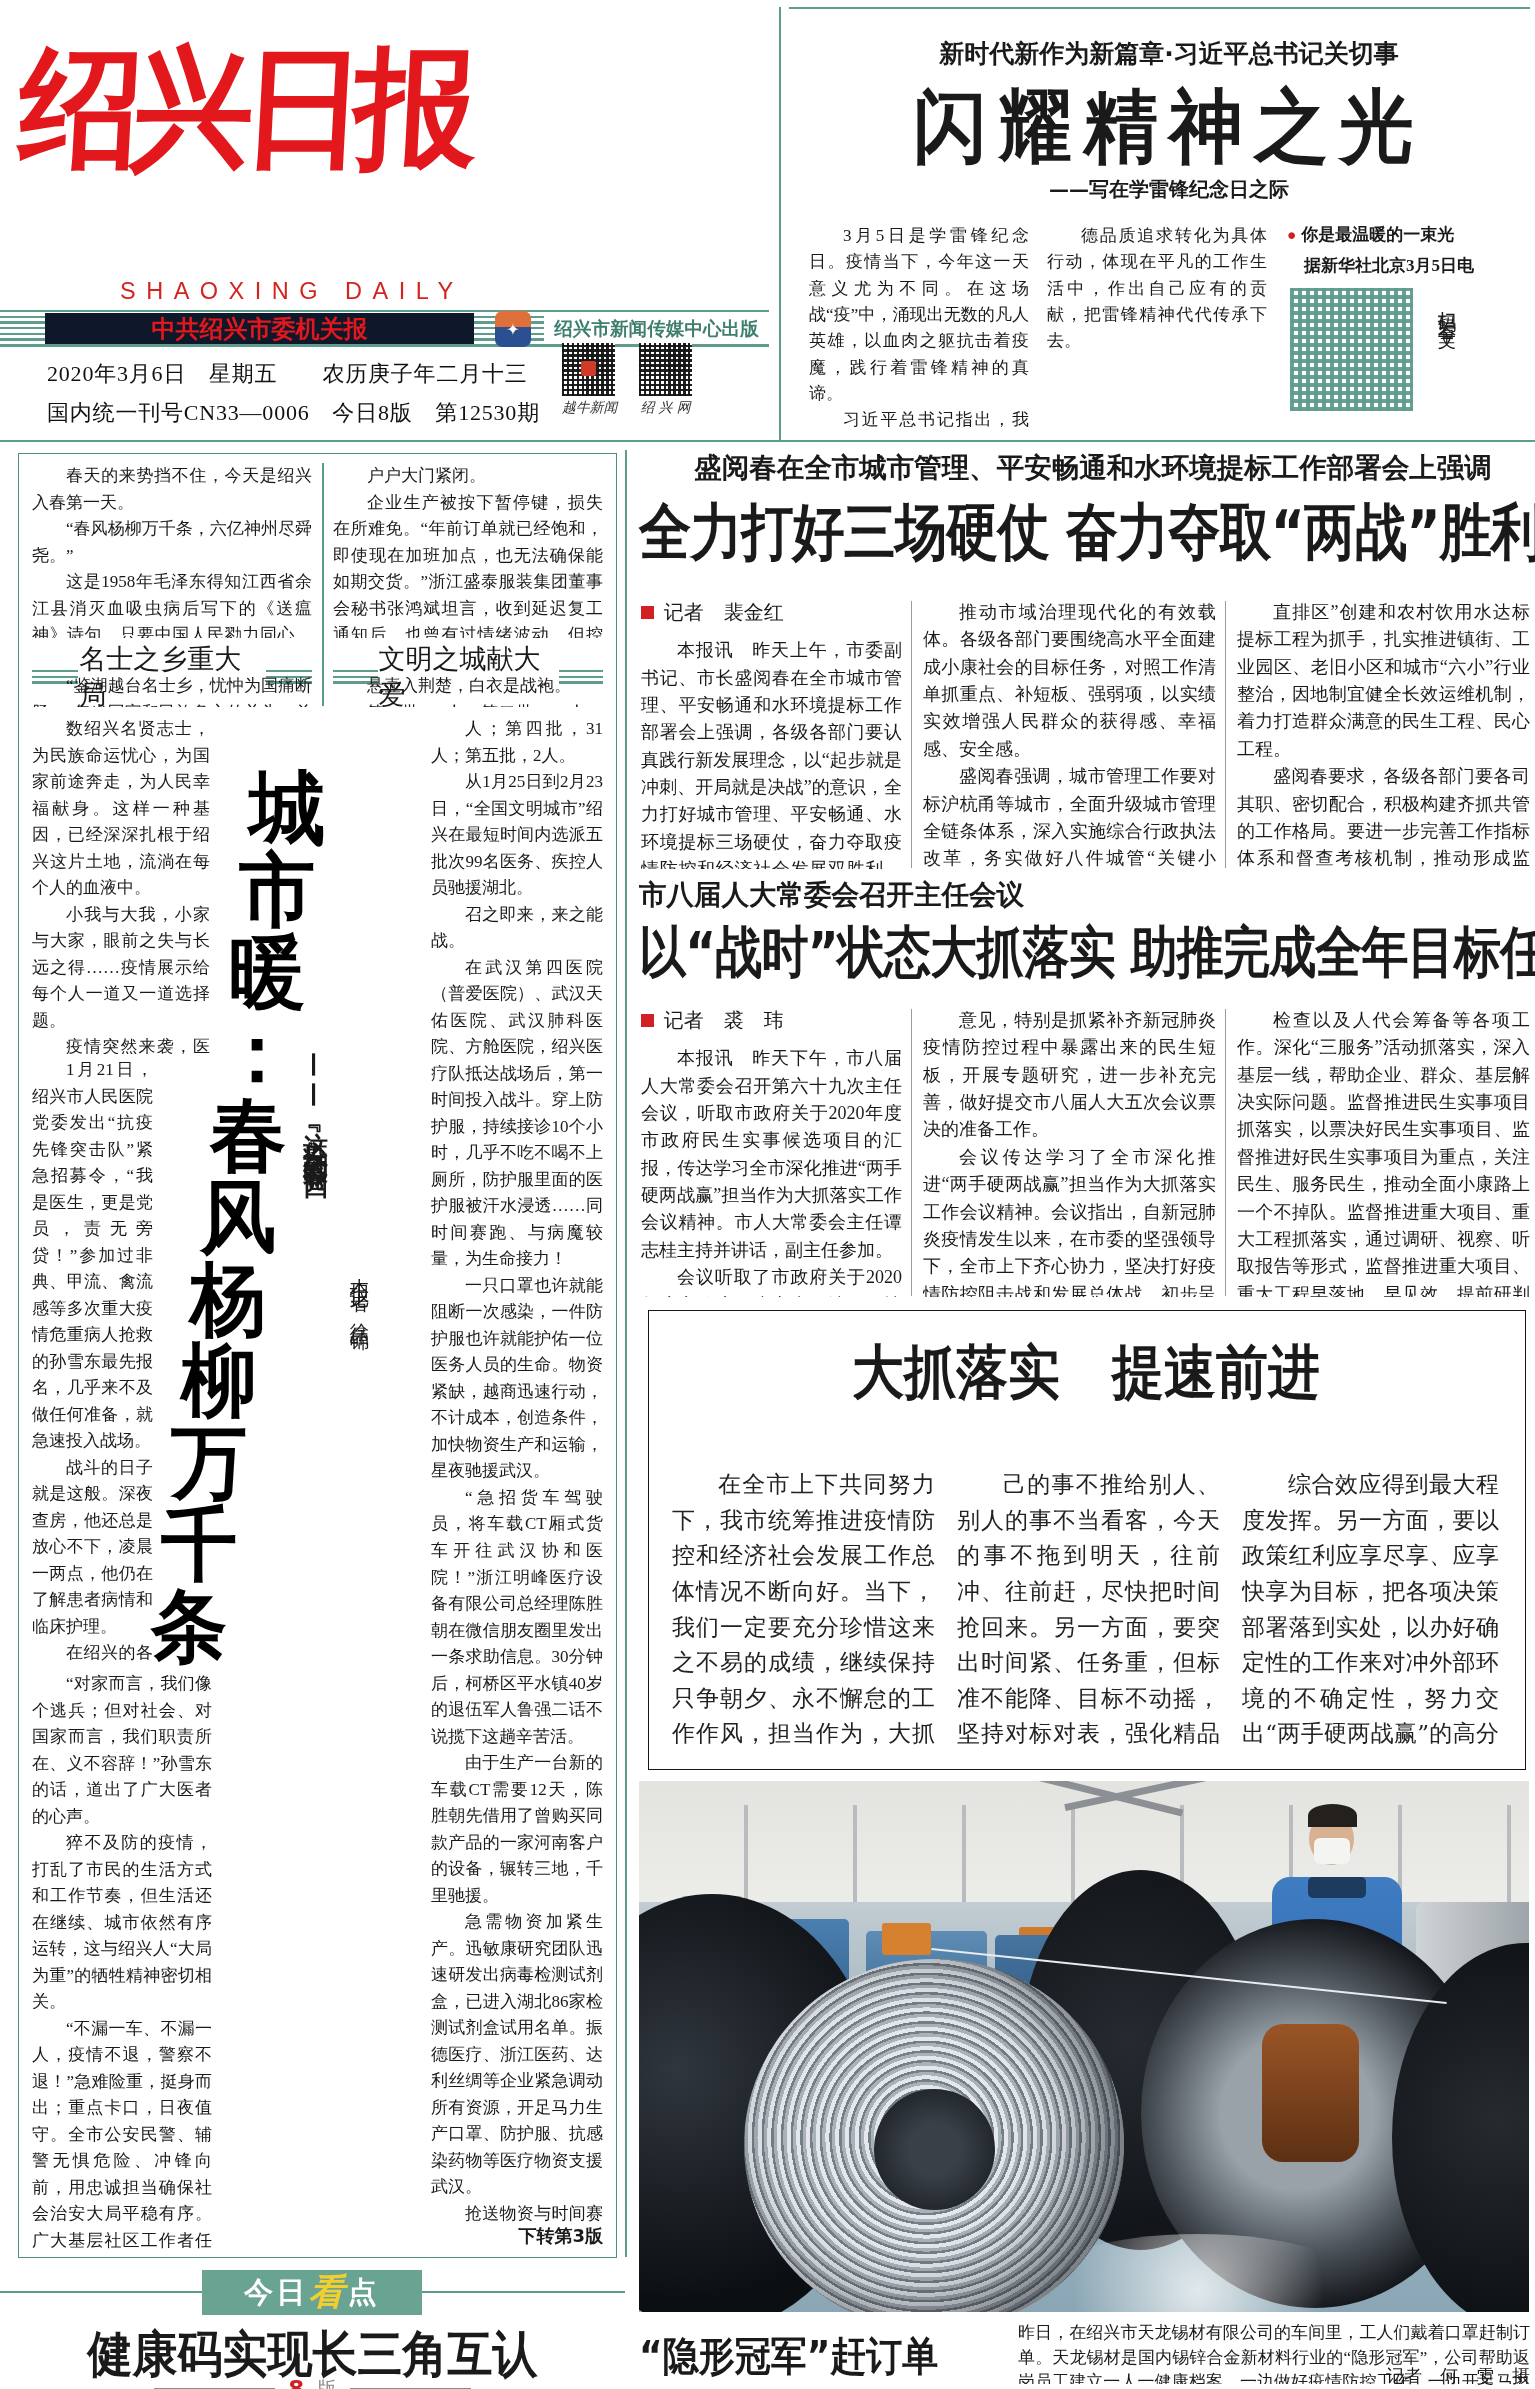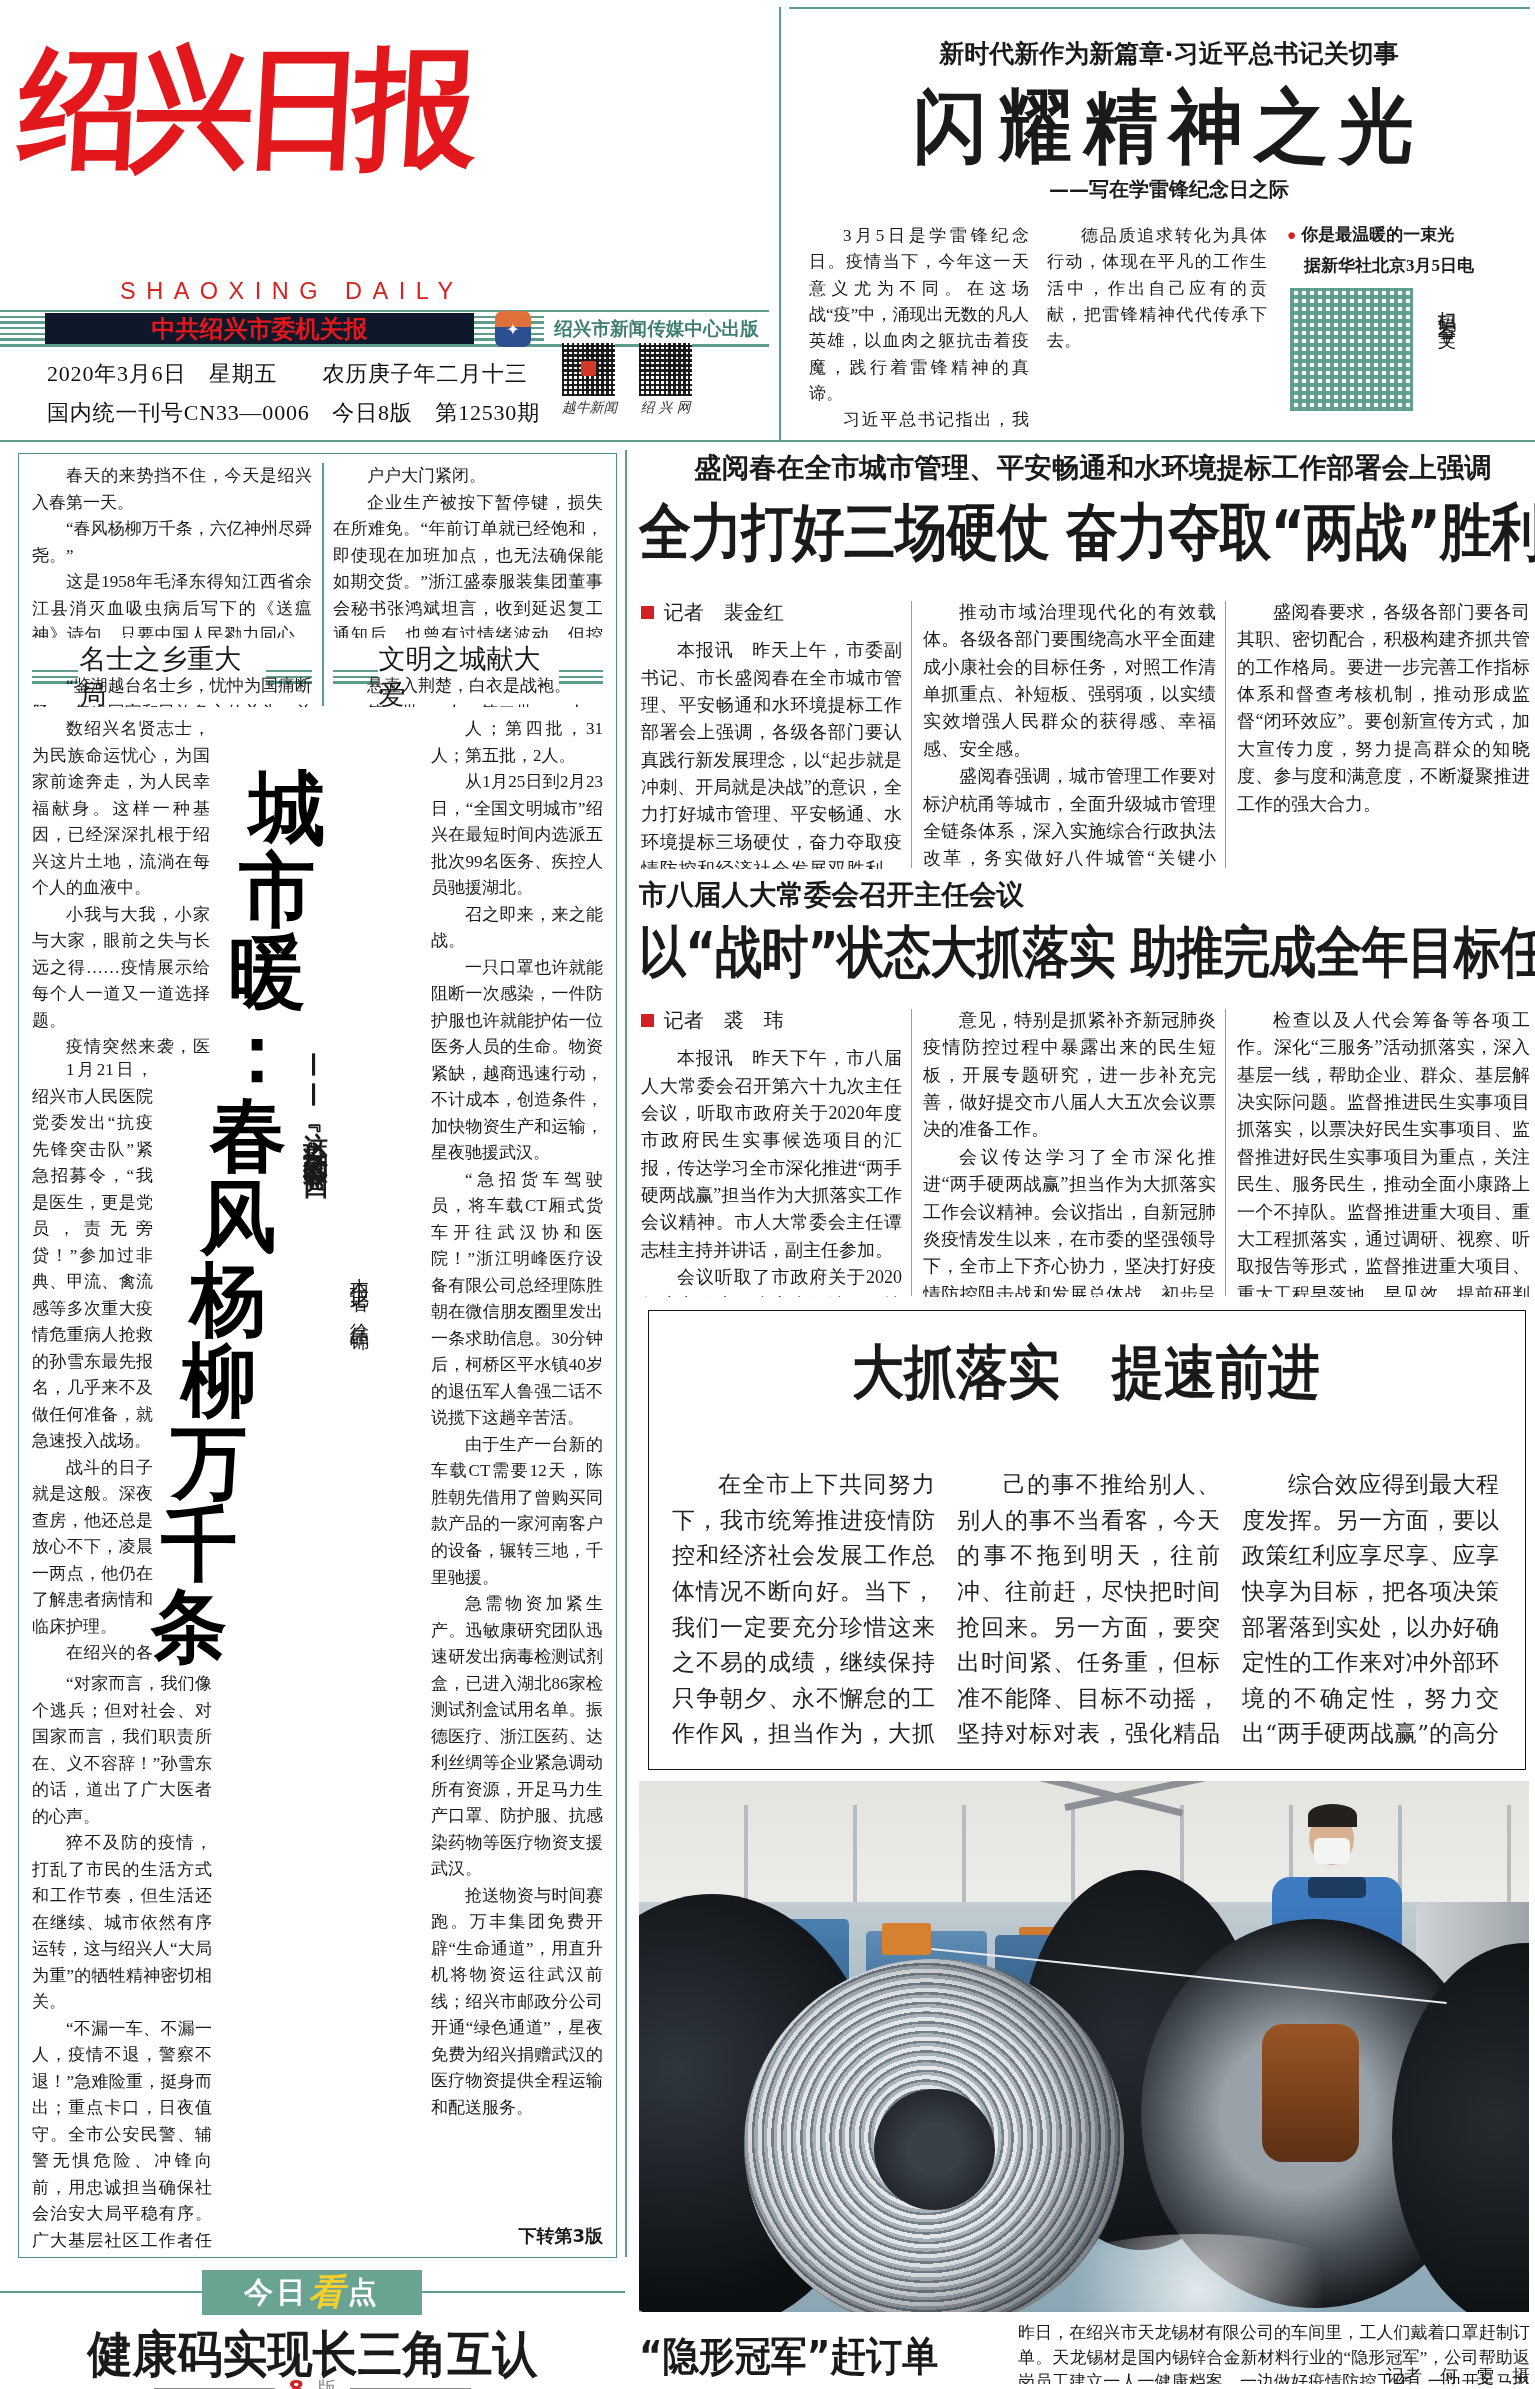--- a/index.html
+++ b/index.html
@@ -153,20 +153,21 @@
         <p>本报讯　昨天上午，市委副书记、市长盛阅春在全市城市管理、平安畅通和水环境提标工作部署会上强调，各级各部门要认真践行新发展理念，以“起步就是冲刺、开局就是决战”的意识，全力打好城市管理、平安畅通、水环境提标三场硬仗，奋力夺取疫情防控和经济社会发展双胜利。市领导栾国栋、陈德洪、俞流江参加。</p>
       </div>
   </div>
   <div class="abs colrule" style="left:911px;top:601px;height:267px;"></div>
   <div class="abs newscol vcol just clip" style="left:923px;top:599px;width:293px;height:270px;">
       <p>推动市域治理现代化的有效载体。各级各部门要围绕高水平全面建成小康社会的目标任务，对照工作清单抓重点、补短板、强弱项，以实绩实效增强人民群众的获得感、幸福感、安全感。</p>
       <p>盛阅春强调，城市管理工作要对标沪杭甬等城市，全面升级城市管理全链条体系，深入实施综合行政执法改革，务实做好八件城管“关键小事”，努力让城市更加精致、更有品质。平安畅通工作要按照“安全、有序、畅通”的原则，加快推进第二轮五年治堵工程，确保道路交通安全综合治理三年行动圆满收官，持续提升交通管理体系和治理能力现代化水平。水环境提标工作要以“污水零</p>
     </div>
   <div class="abs colrule" style="left:1225px;top:601px;height:267px;"></div>
   <div class="abs newscol vcol just clip" style="left:1237px;top:599px;width:293px;height:270px;">
+      <p>直排区”创建和农村饮用水达标提标工程为抓手，扎实推进镇街、工业园区、老旧小区和城市“六小”行业整治，因地制宜健全长效运维机制，着力打造群众满意的民生工程、民心工程。</p>
       <p>盛阅春要求，各级各部门要各司其职、密切配合，积极构建齐抓共管的工作格局。要进一步完善工作指标体系和督查考核机制，推动形成监督“闭环效应”。要创新宣传方式，加大宣传力度，努力提高群众的知晓度、参与度和满意度，不断凝聚推进工作的强大合力。</p>
     </div>
 
   <div class="abs kicker sans" style="left:639px;top:877px;width:890px;">市八届人大常委会召开主任会议</div>
   <div class="abs bigh sans" style="left:639px;top:916px;width:890px;text-align:center;font-size:47px;">以“战时”状态大抓落实  助推完成全年目标任务</div>
 
   <div class="abs clip" style="left:641px;top:1007px;width:261px;height:290px;">
     <div class="bylinerow">
       <span class="redsq"></span>
       <span>记者　裘　玮</span>
@@ -263,20 +264,21 @@
       <span class="hlchar" style="left: 155px; top: 1582px;">条</span>
     </div>
 
   <div class="abs vtext sans" style="left:299px;top:1052px;height:657px;font-size:25px;font-weight:bold;">——这『疫』刻的答卷（四）</div>
   <div class="abs vtext" style="left:346px;top:1263px;height:348px;font-size:19.4px;">本报记者　徐晶锦</div>
 
   <div class="abs featcol vcol just clip" style="left:431px;top:716px;width:172px;height:1507px;">
       <p>人；第四批，31人；第五批，2人。</p>
       <p>从1月25日到2月23日，“全国文明城市”绍兴在最短时间内选派五批次99名医务、疾控人员驰援湖北。</p>
       <p>召之即来，来之能战。</p>
+      <p>在武汉第四医院（普爱医院）、武汉天佑医院、武汉肺科医院、方舱医院，绍兴医疗队抵达战场后，第一时间投入战斗。穿上防护服，持续接诊10个小时，几乎不吃不喝不上厕所，防护服里面的医护服被汗水浸透……同时间赛跑、与病魔较量，为生命接力！</p>
       <p>一只口罩也许就能阻断一次感染，一件防护服也许就能护佑一位医务人员的生命。物资紧缺，越商迅速行动，不计成本，创造条件，加快物资生产和运输，星夜驰援武汉。</p>
       <p>“急招货车驾驶员，将车载CT厢式货车开往武汉协和医院！”浙江明峰医疗设备有限公司总经理陈胜朝在微信朋友圈里发出一条求助信息。30分钟后，柯桥区平水镇40岁的退伍军人鲁强二话不说揽下这趟辛苦活。</p>
       <p>由于生产一台新的车载CT需要12天，陈胜朝先借用了曾购买同款产品的一家河南客户的设备，辗转三地，千里驰援。</p>
       <p>急需物资加紧生产。迅敏康研究团队迅速研发出病毒检测试剂盒，已进入湖北86家检测试剂盒试用名单。振德医疗、浙江医药、达利丝绸等企业紧急调动所有资源，开足马力生产口罩、防护服、抗感染药物等医疗物资支援武汉。</p>
       <p>抢送物资与时间赛跑。万丰集团免费开辟“生命通道”，用直升机将物资运往武汉前线；绍兴市邮政分公司开通“绿色通道”，星夜免费为绍兴捐赠武汉的医疗物资提供全程运输和配送服务。</p>
     </div>
   <div class="abs contin" style="left:444px;top:2224px;width:159px;text-align:right;">下转第3版</div>
 
   <div class="abs tealh" style="left:0;top:2291px;width:625px;height:2.4px;"></div>
   <div class="abs badge sans">

